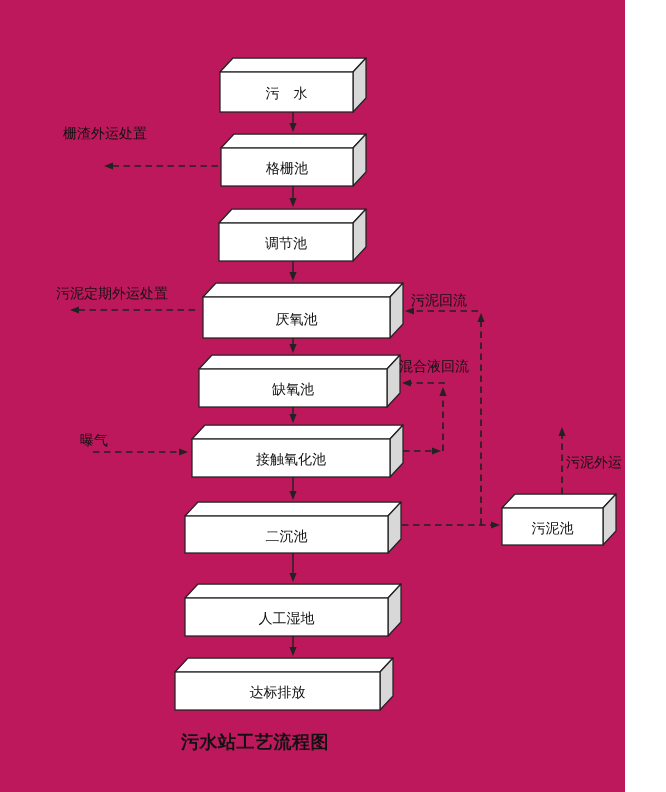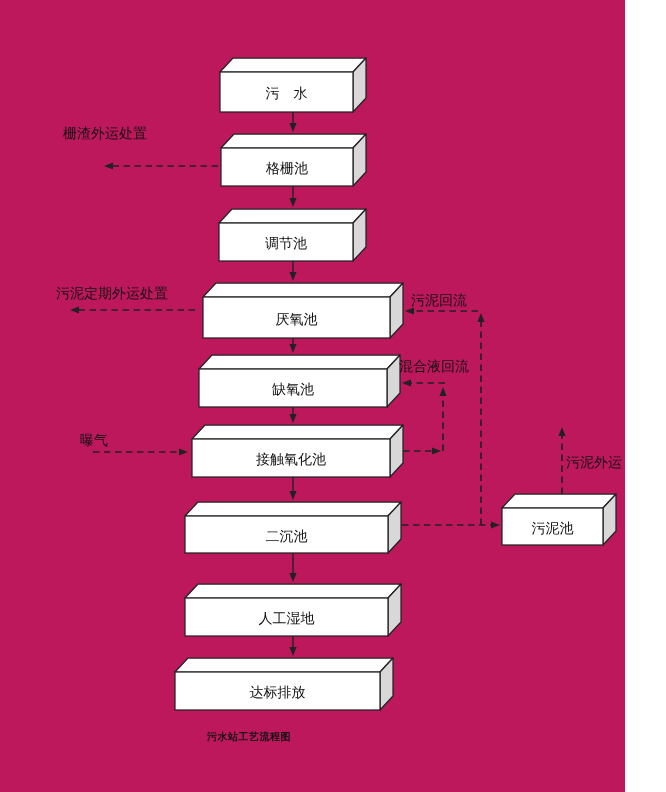--- a/index.html
+++ b/index.html
@@ -17,26 +17,25 @@
   }
   svg.diagram {
     position: absolute;
     left: 0;
     top: 0;
   }
   .caption {
     position: absolute;
     left: 181px;
     top: 730px;
-    font-size: 10px;
+    font-size: 18px;
     font-weight: bold;
     color: #111111;
     letter-spacing: 0.5px;
     white-space: nowrap;
-    margin-left: 26px;
   }
 </style>
 </head>
 <body>
 
 <div class="page">
   <svg class="diagram" width="666" height="792" viewBox="0 0 666 792" xmlns="http://www.w3.org/2000/svg">
       <g>
         <polyline points="218,166 112,166" fill="none" stroke="#222222" stroke-width="1.7" stroke-dasharray="6.5 4.5"></polyline>
         <polygon points="104,166 113,162.4 113,169.6" fill="#222222"></polygon>

